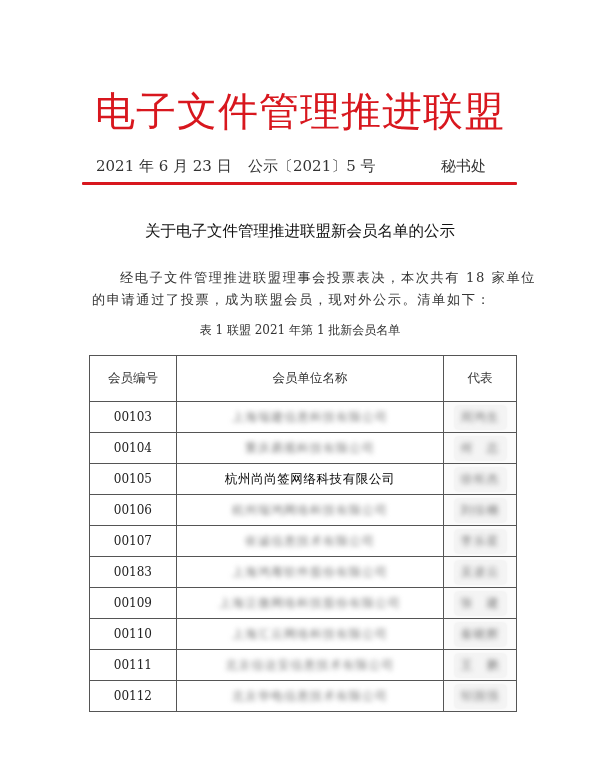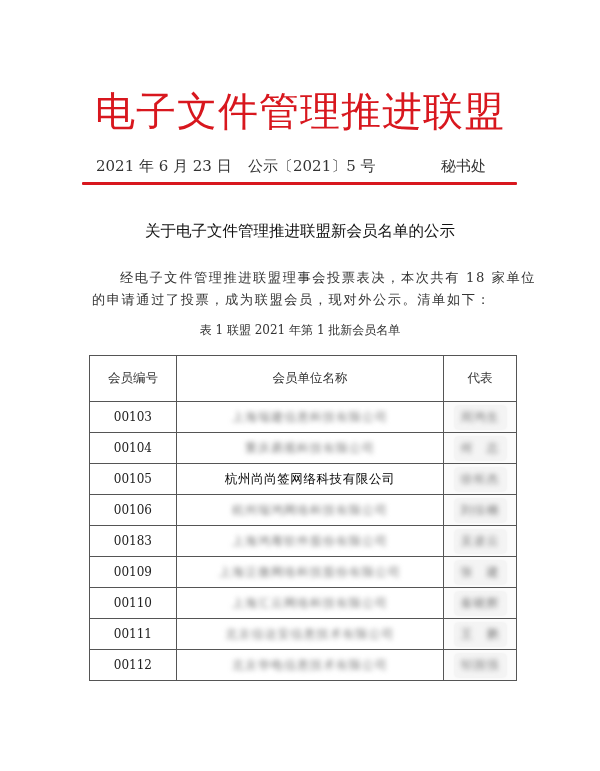--- a/index.html
+++ b/index.html
@@ -63,20 +63,25 @@
         <td>00105</td>
         <td><span class="clear-name">杭州尚尚签网络科技有限公司</span></td>
         <td class="rep-cell"><span class="rep-box"><span class="blur">徐衔杰</span></span></td>
       </tr>
       <tr>
         <td>00106</td>
         <td><span class="blur">杭州瑞鸿网络科技有限公司</span></td>
         <td class="rep-cell"><span class="rep-box"><span class="blur">刘佳楠</span></span></td>
       </tr>
       <tr>
+        <td>00107</td>
+        <td><span class="blur">依诚信息技术有限公司</span></td>
+        <td class="rep-cell"><span class="rep-box"><span class="blur">李乐星</span></span></td>
+      </tr>
+      <tr>
         <td>00183</td>
         <td><span class="blur">上海鸿骞软件股份有限公司</span></td>
         <td class="rep-cell"><span class="rep-box"><span class="blur">吴凌云</span></span></td>
       </tr>
       <tr>
         <td>00109</td>
         <td><span class="blur">上海泛微网络科技股份有限公司</span></td>
         <td class="rep-cell"><span class="rep-box"><span class="blur">张　建</span></span></td>
       </tr>
       <tr>

